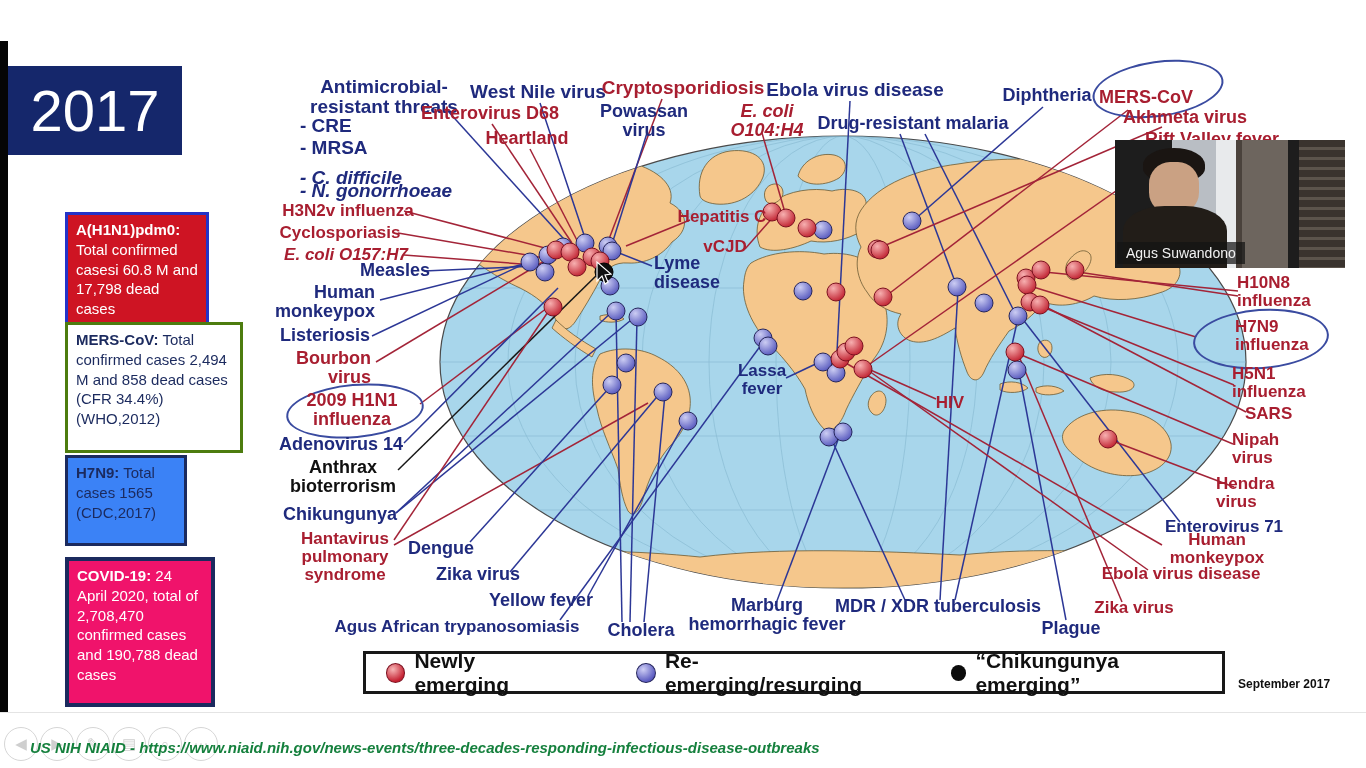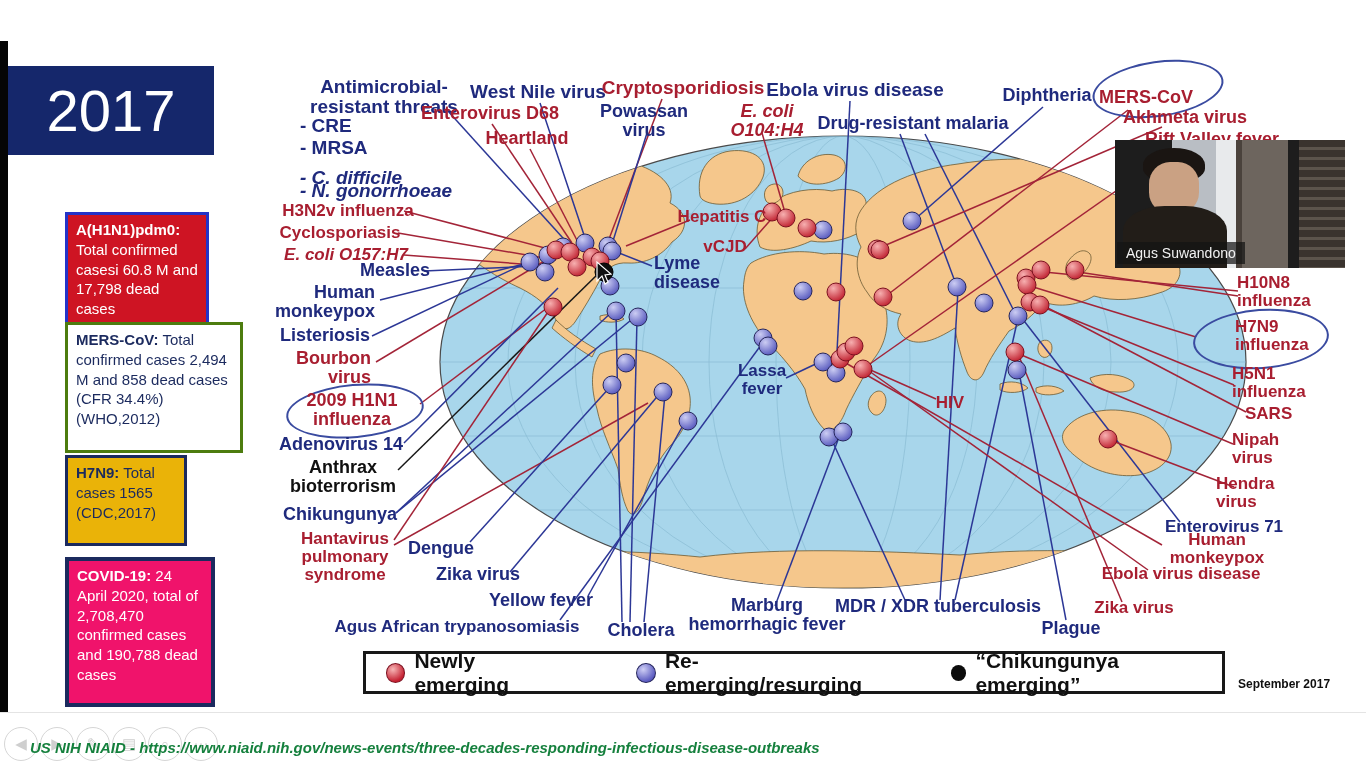--- a/index.html
+++ b/index.html
@@ -10,28 +10,28 @@
   #rec{position:absolute;left:24px;top:12px;display:flex;align-items:center;gap:7px;}
   #rec .dot{width:11px;height:11px;border-radius:50%;
     background:radial-gradient(circle at 35% 30%,#ff9a8a,#e02020 70%);}
   #rec .txt{color:#fff;font-size:12px;}
   #title{position:absolute;left:130px;top:0;height:41px;display:flex;align-items:center;
     color:#fff;font-size:19px;white-space:nowrap;}
   #title b{font-weight:700;}
   
   #edgestrip{position:absolute;left:0;top:41px;width:8px;height:672px;background:#050505;z-index:5;}
   
-  #yearbox{position:absolute;left:8px;top:66px;width:206px;height:89px;background:#15276b;
+  #yearbox{position:absolute;left:8px;top:66px;width:174px;height:89px;background:#15276b;
     color:#fff;font-size:58px;display:flex;align-items:center;justify-content:center;z-index:10;}
   
   .ibox{position:absolute;z-index:12;font-size:15px;line-height:1.32;padding:5px 8px;box-sizing:border-box;}
   .ibox b{font-weight:700;}
   #box-h1n1{left:65px;top:212px;width:144px;height:114px;background:#ce1423;border:3px solid #2433c8;color:#fff;}
   #box-mers{left:65px;top:322px;width:178px;height:131px;background:#fff;border:3px solid #4d7c0f;color:#1b2a5e;}
-  #box-h7n9{left:65px;top:455px;width:122px;height:91px;background:#eab308;border:3px solid #1b2a5e;color:#1b2a5e;}
+  #box-h7n9{left:65px;top:455px;width:122px;height:91px;background:#3b82f6;border:3px solid #1b2a5e;color:#1b2a5e;}
   #box-covid{left:65px;top:557px;width:150px;height:150px;background:#f0136b;border:4px solid #1b2a5e;color:#fff;}
   
   #map-svg{position:absolute;left:0;top:0;width:1366px;height:768px;z-index:8;pointer-events:none;}
   #map-labels{position:absolute;left:0;top:0;width:1366px;height:768px;z-index:20;pointer-events:none;}
   .mlab{position:absolute;font-weight:700;white-space:pre-line;line-height:1.06;transform:translate(-50%,-50%);}
   .mlab.l{transform:translate(0,-50%);text-align:left;}
   .mlab.r{transform:translate(-100%,-50%);text-align:right;}
   .mlab.c{text-align:center;}
   .mlab.red{color:#a81e30;} .mlab.navy{color:#1f2a7d;} .mlab.black{color:#101010;}
   .mlab.it{font-style:italic;}

